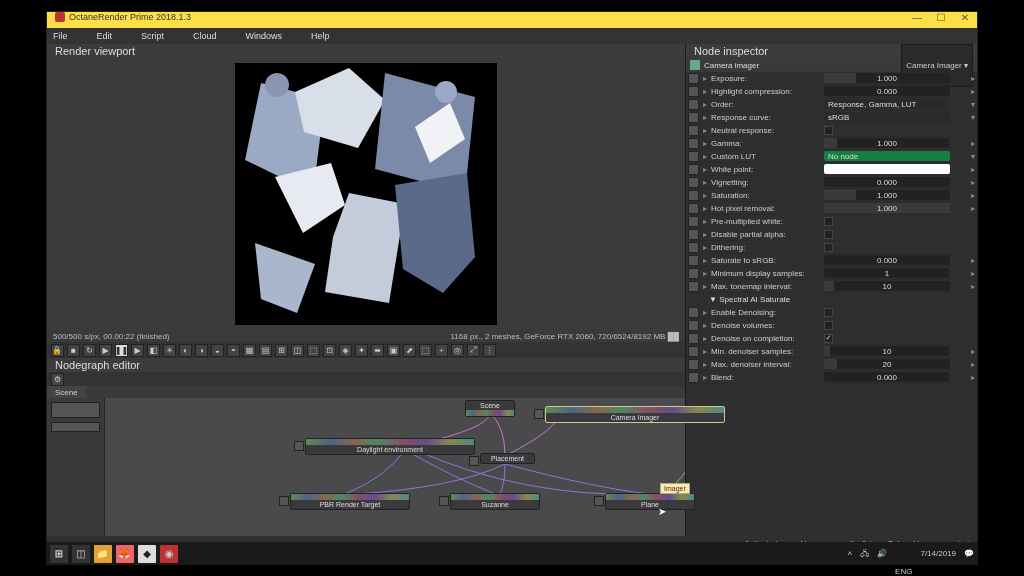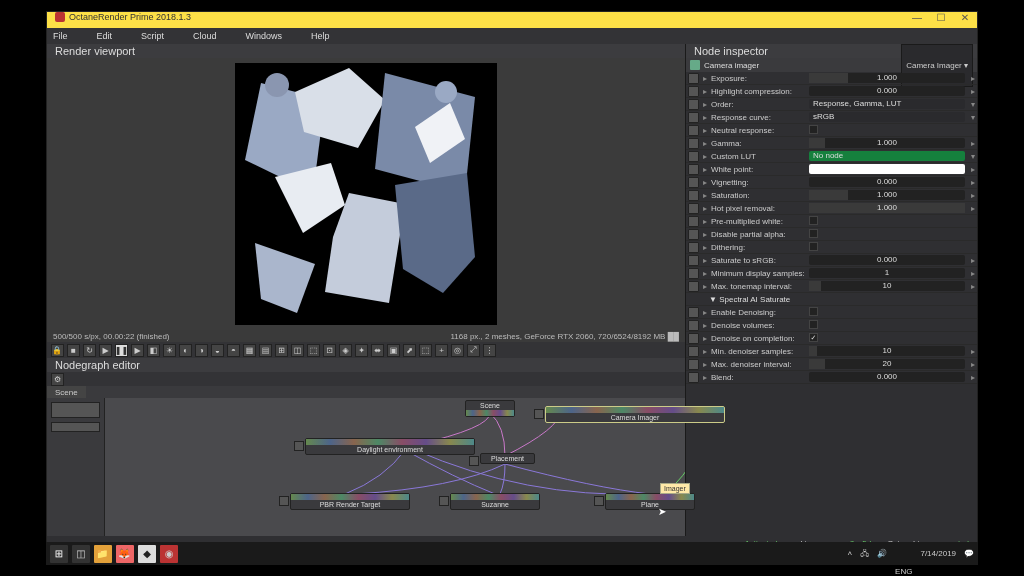--- a/index.html
+++ b/index.html
@@ -34,21 +34,21 @@
   .node-ports { height: 6px; background: linear-gradient(90deg, #7a5, #57a, #a75, #5a7, #a57, #75a, #aa5, #5aa); opacity: 0.7; }
   .node-ico { position: absolute; left: -12px; top: 2px; width: 10px; height: 10px; background: #555; border: 1px solid #222; }
   svg.wires { position: absolute; inset: 0; width: 100%; height: 100%; pointer-events: none; }
   .inspector-head { height: 14px; background: #3a3a3d; display: flex; align-items: center; padding: 0 4px; font-size: 8px; color: #ddd; }
   .inspector-head .spacer { flex: 1; }
   .isel { background: #2a2a2d; border: 1px solid #1a1a1a; padding: 16px 4px; font-size: 8px; color: #ccc; }
   .prop { height: 13px; display: flex; align-items: center; border-bottom: 1px solid #2a2a2a; font-size: 8px; }
   .prop .pico { width: 11px; height: 11px; margin: 0 2px; background: #555; border: 1px solid #222; border-radius: 1px; }
   .prop .plink { width: 8px; text-align: center; color: #888; }
   .prop .plabel { width: 96px; color: #ccc; padding-left: 2px; white-space: nowrap; overflow: hidden; }
-  .prop .pval { flex: 1; margin: 0 4px; height: 10px; background: #222; border-radius: 2px; position: relative; display: flex; justify-content: center; }
+  .prop .pval { flex: 1; margin: 0 19px; height: 10px; background: #222; border-radius: 2px; position: relative; display: flex; align-items: center; justify-content: center; }
   .prop .pval span { font-size: 8px; color: #ddd; z-index: 1; }
   .prop .pval .fill { position: absolute; left: 0; top: 0; bottom: 0; background: #3a3a3a; }
   .prop .parrow { width: 8px; text-align: center; color: #888; }
   .prop.section .plabel { color: #ddd; }
   .prop.check .pval { background: transparent; justify-content: flex-start; }
   .chk { width: 9px; height: 9px; background: #222; border: 1px solid #444; display: flex; align-items: center; justify-content: center; font-size: 7px; color: #ddd; }
   .statusbar { height: 14px; background: #2f2f32; display: flex; align-items: center; justify-content: flex-end; gap: 16px; padding: 0 8px; font-size: 8px; }
   .statusbar .ok { color: #6c6; }
   .taskbar { position: absolute; left: 46px; bottom: 11px; width: 932px; height: 23px; background: #1a1a1a; display: flex; align-items: center; padding: 0 4px; gap: 4px; }
   .tb-ico { width: 18px; height: 18px; background: #333; border-radius: 1px; display: flex; align-items: center; justify-content: center; font-size: 10px; }

